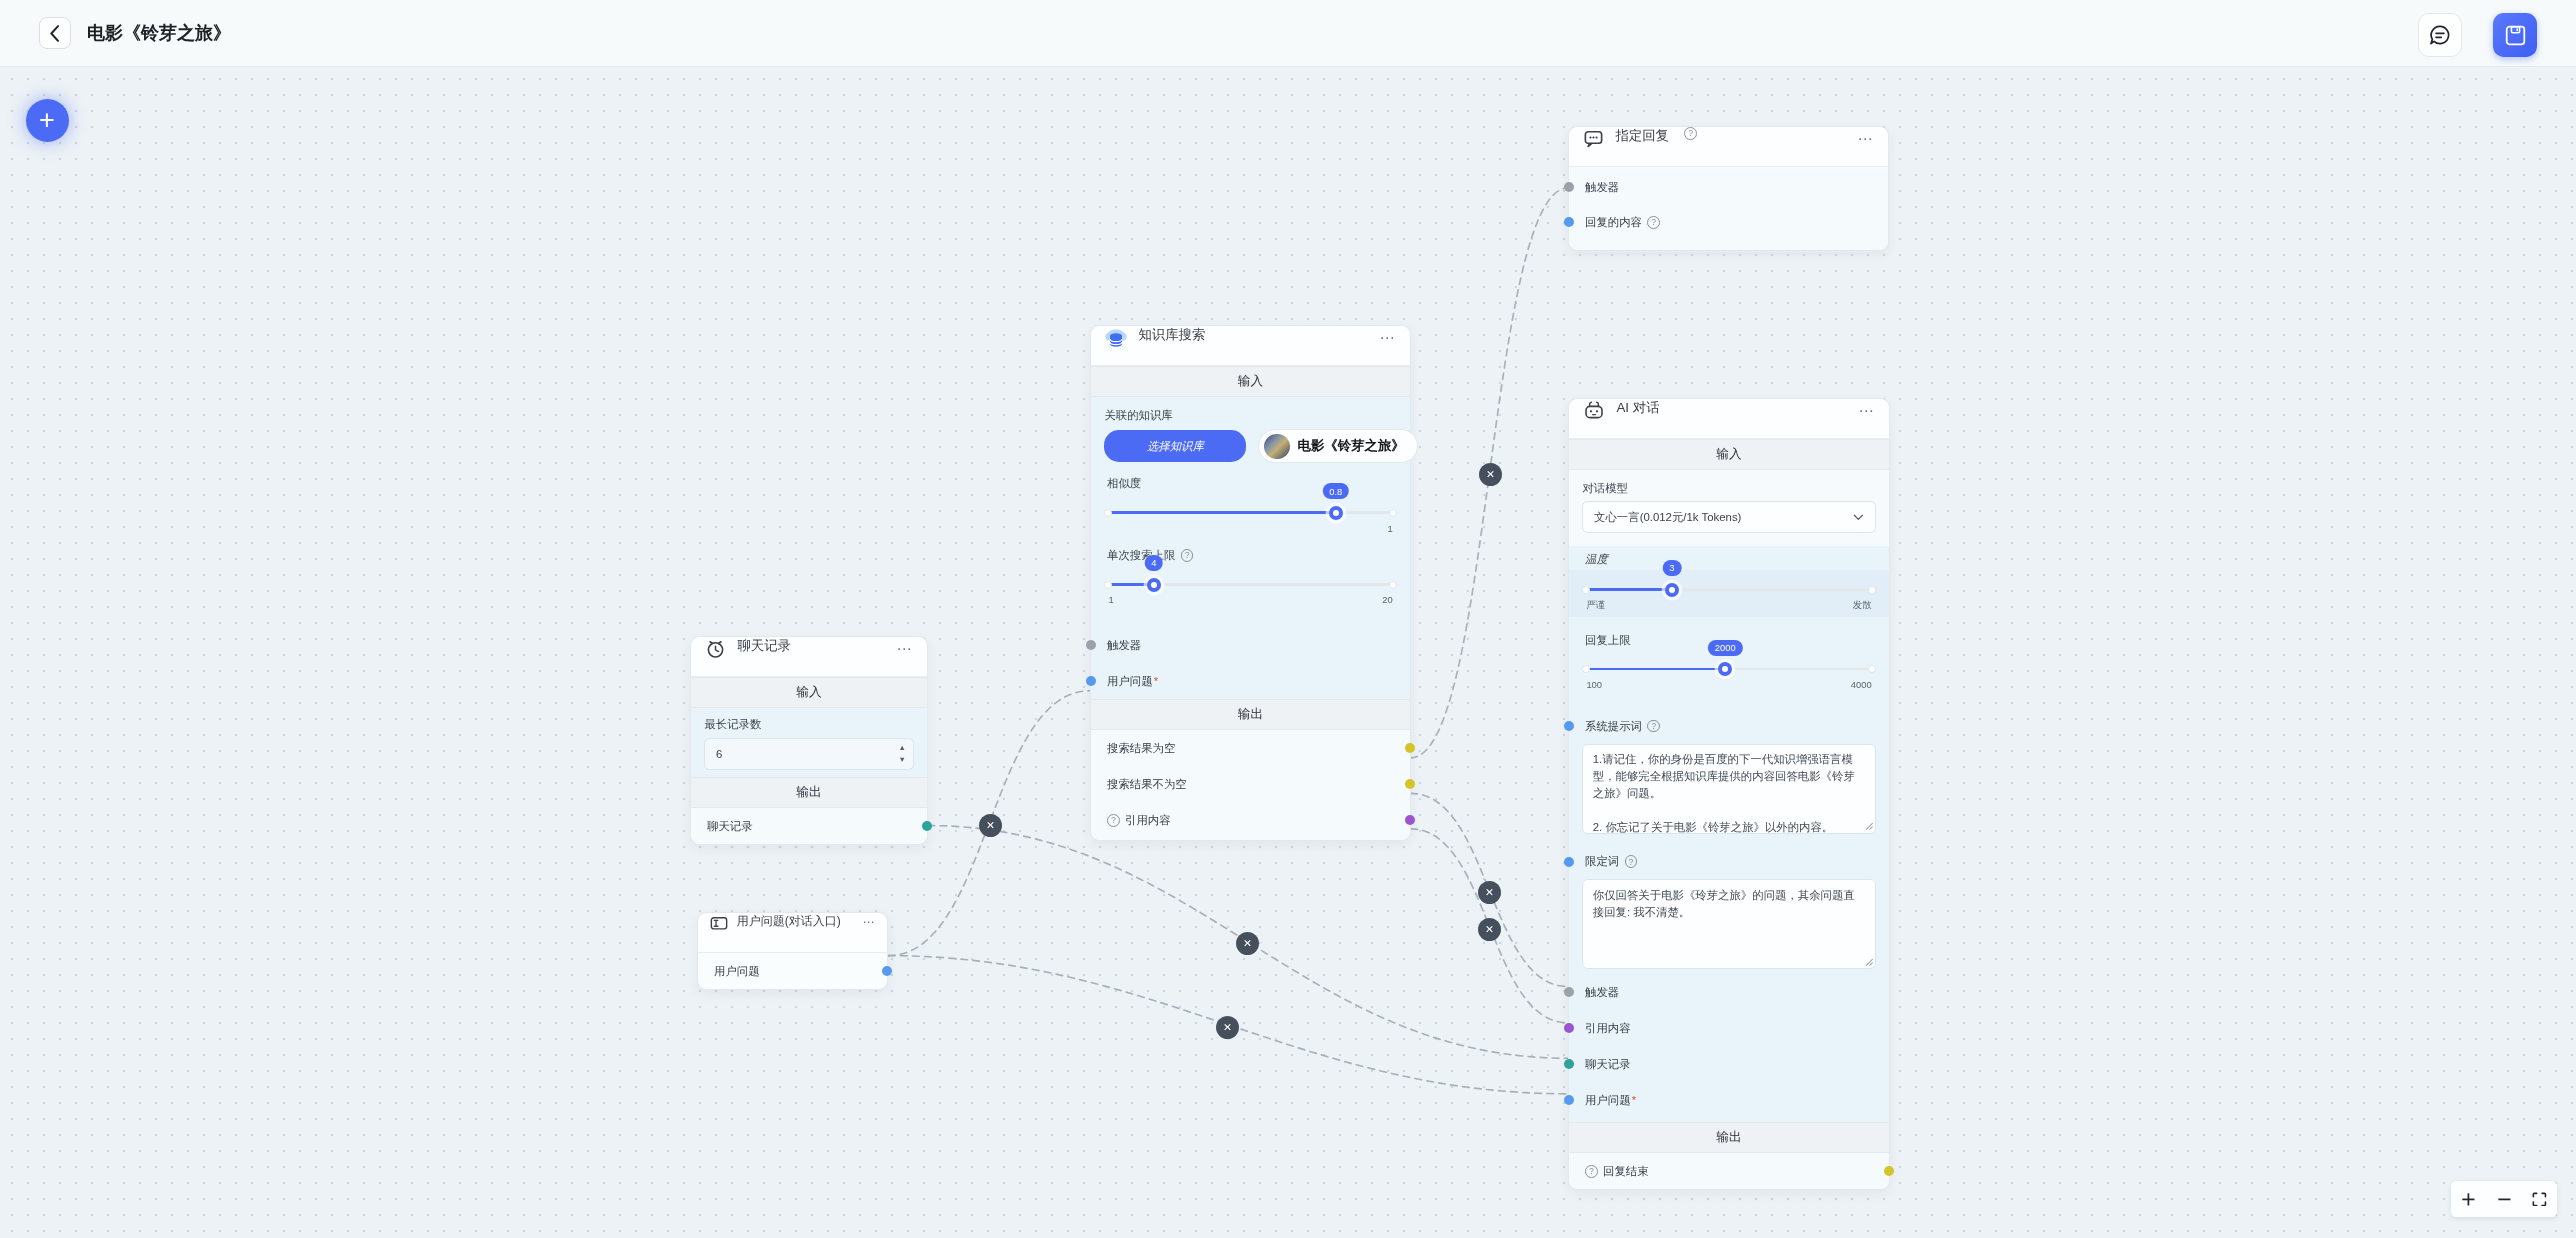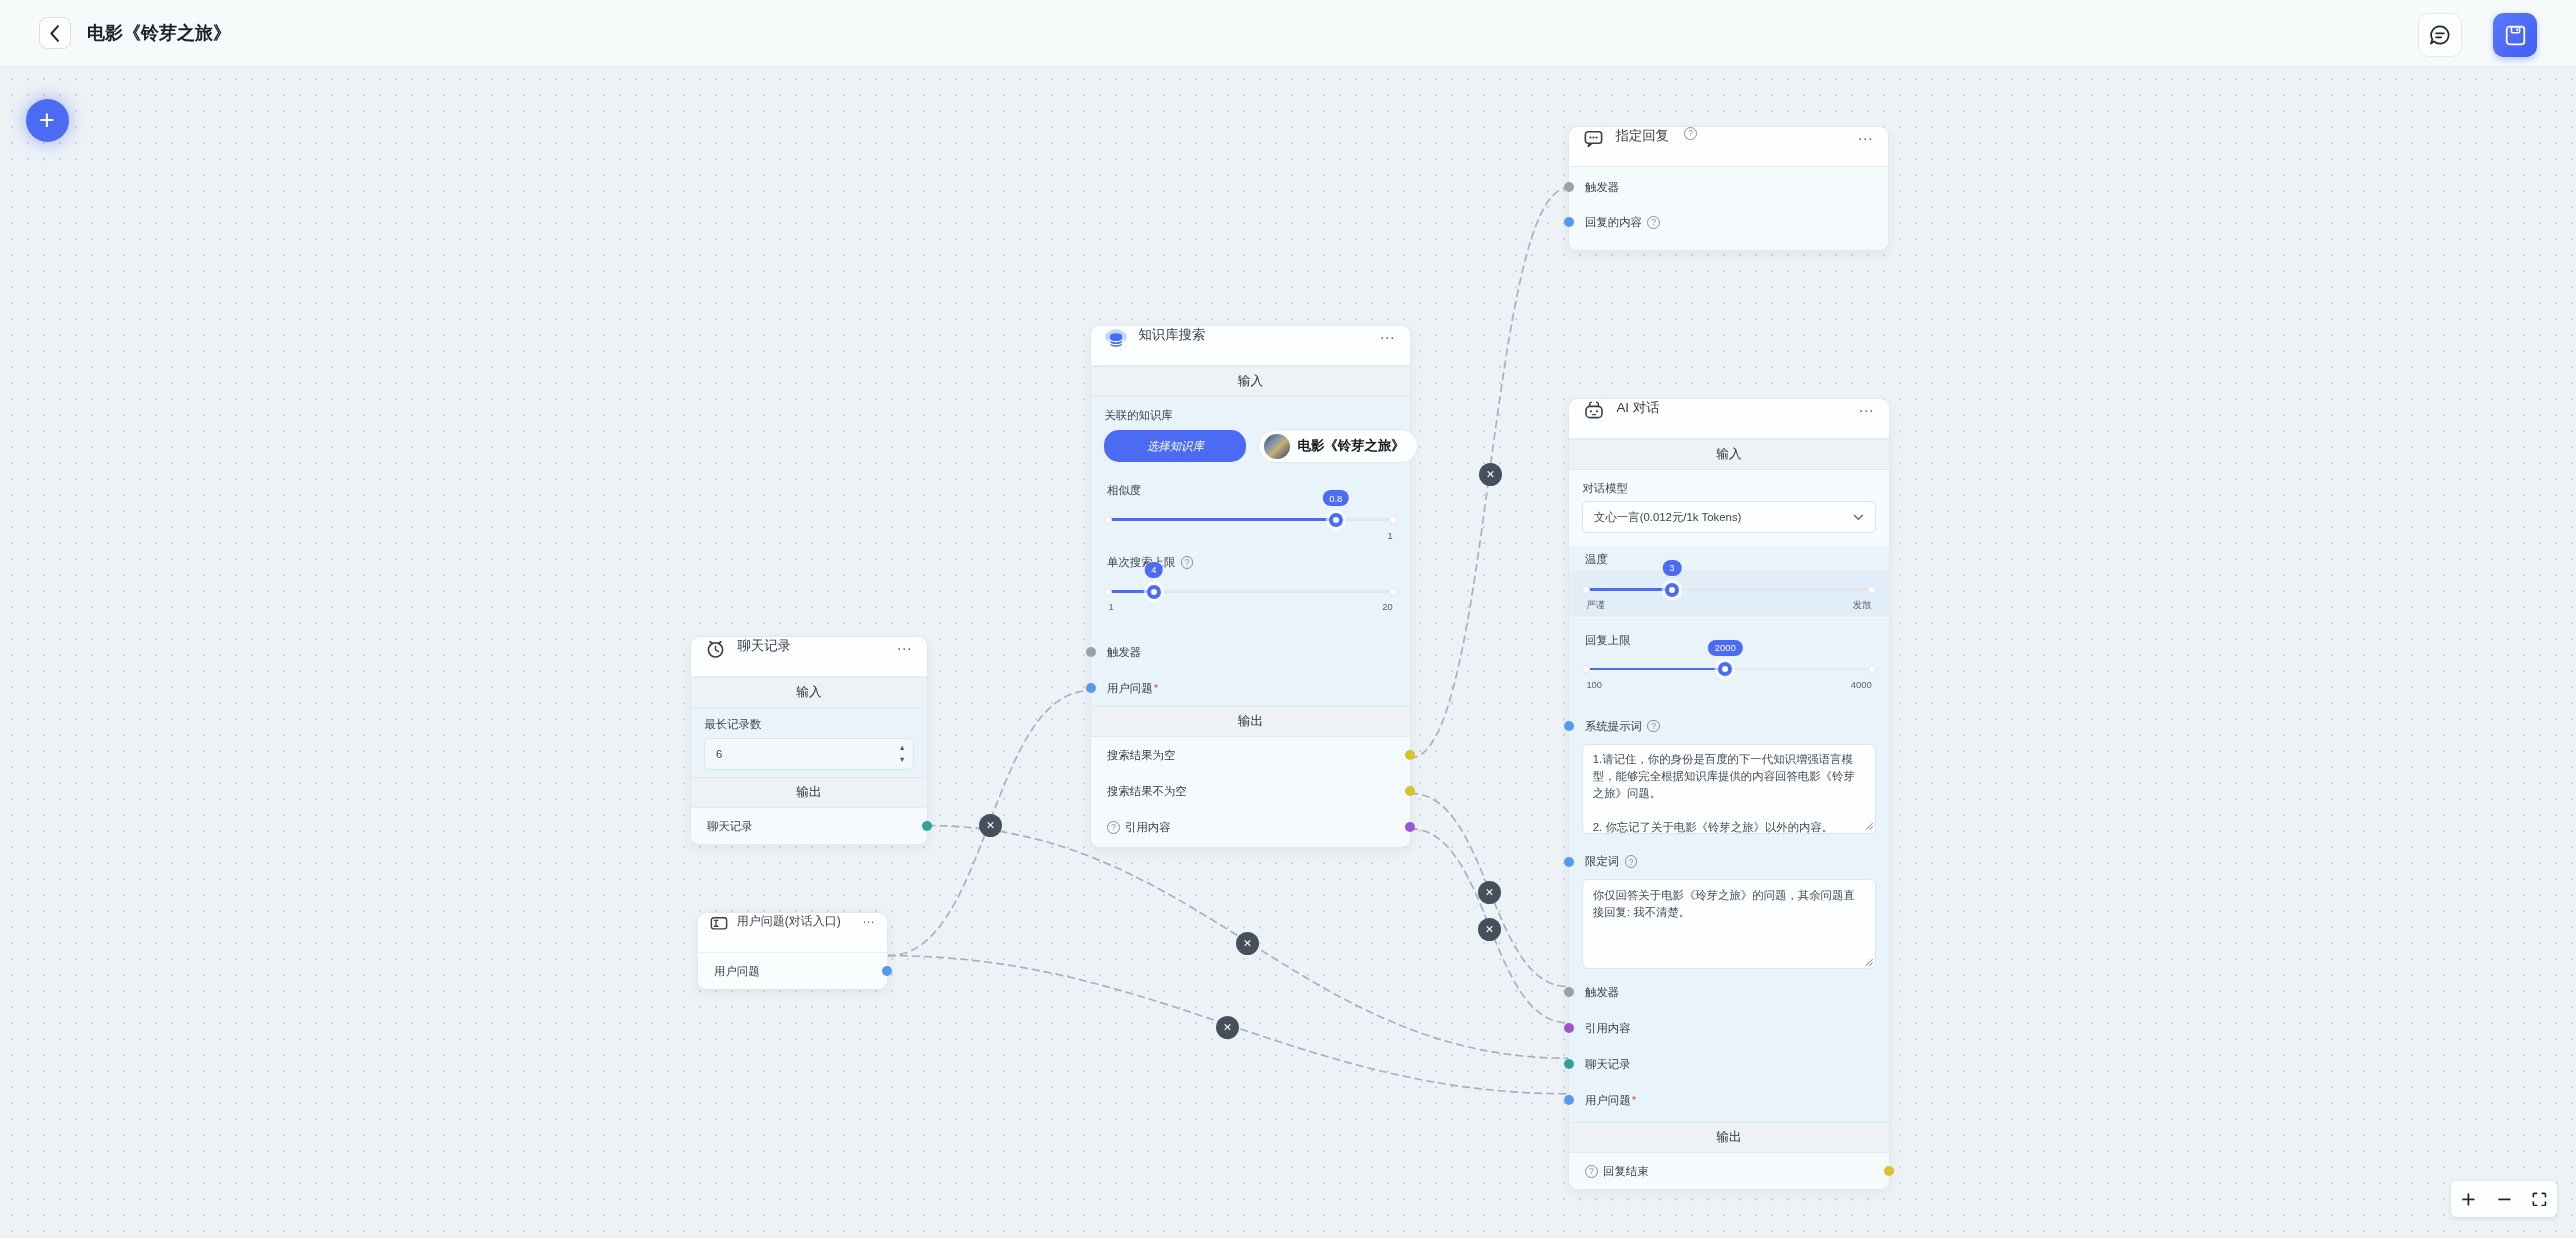--- a/index.html
+++ b/index.html
@@ -217,21 +217,21 @@
   <div class="strip">输入</div>
   <div class="nbody" style="padding-top:10.7px;">
     <div class="sec-label" style="padding:0 13.4px;">关联的知识库</div>
     <div class="kb-row">
       <div class="kb-btn">选择知识库</div>
       <div class="kb-chip">
         <span class="kb-avatar"></span>
         <span class="kb-name">电影《铃芽之旅》</span>
       </div>
     </div>
-    <div class="sec-label" style="margin-top:20px;">相似度</div>
+    <div class="sec-label" style="margin-top:13px;">相似度</div>
     <div class="slider" style="margin-top:2.7px;">
       <div class="track"></div>
         <div class="fill" style="width:80%;"></div>
       <div class="end-dot" style="left:0;"></div>
         <div class="end-dot" style="left:100%;"></div>
       <div class="thumb" style="left:80%;"></div>
       <div class="bubble" style="left:80%;">0.8</div>
     </div>
     <div class="minmax">
         <span></span>
@@ -324,21 +324,21 @@
   <div style="background:#f6fafc;padding:10.7px 0 13.4px 0;">
     <div class="sec-label" style="padding:0 13.4px;">对话模型</div>
     <div class="select">
       <span>文心一言(0.012元/1k Tokens)</span>
       <svg class="chev" width="10.7" height="6.7" viewBox="0 0 16 10">
         <polyline points="2,2 8,8 14,2" fill="none" stroke="#5a626b" stroke-width="2" stroke-linecap="round" stroke-linejoin="round"></polyline>
       </svg>
     </div>
   </div>
   <div class="nbody" style="padding-top:5.4px;">
-    <div class="sec-label" style="padding:0 16px;">温度</div>
+    <div class="sec-label" style="padding:0 16px;font-style:italic;">温度</div>
     <div style="background:var(--panel-blue);margin-top:2.7px;padding:1.3px 0 4px 0;">
       <div class="slider">
         <div class="track"></div>
           <div class="fill" style="width:30%;"></div>
         <div class="end-dot" style="left:0;"></div>
           <div class="end-dot" style="left:100%;"></div>
         <div class="thumb" style="left:30%;"></div>
         <div class="bubble" style="left:30%;">3</div>
       </div>
       <div class="minmax">

